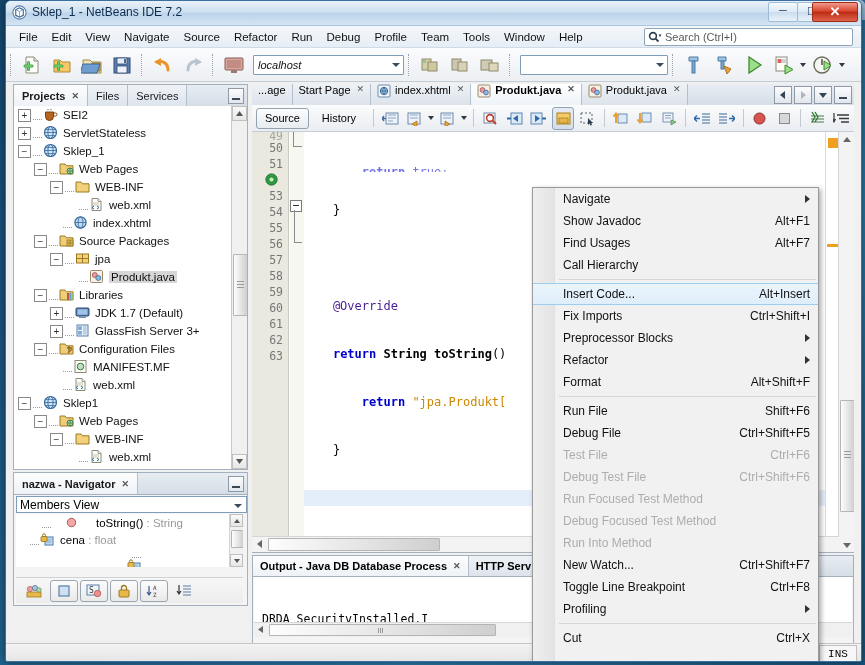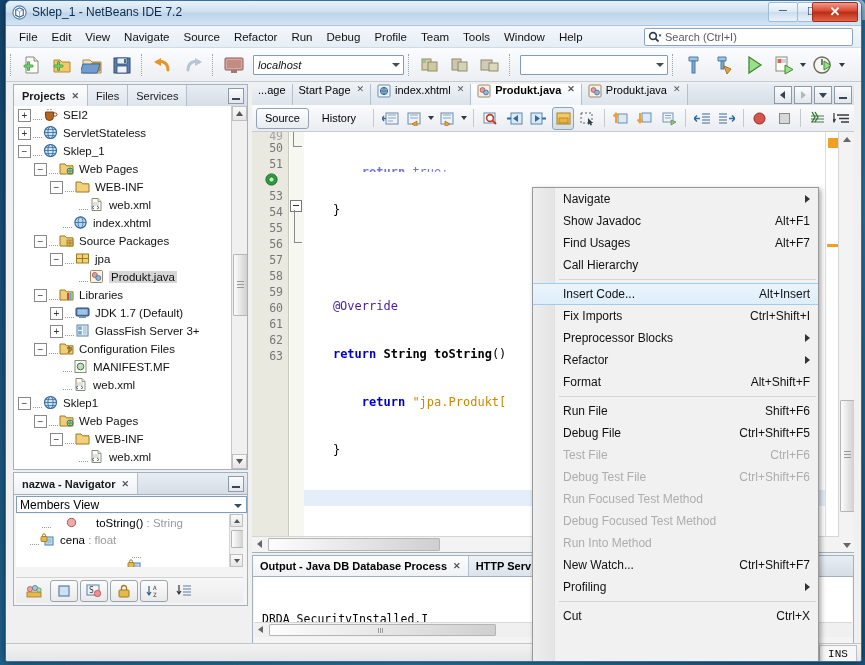--- a/index.html
+++ b/index.html
@@ -1279,20 +1279,24 @@
           <span>Debug Focused Test Method</span>
         </div>
         <div class="mi disabled">
           <span>Run Into Method</span>
         </div>
         <div class="mi">
           <span>New Watch...</span>
           <span class="acc">Ctrl+Shift+F7</span>
         </div>
         <div class="mi">
+          <span>Toggle Line Breakpoint</span>
+          <span class="acc">Ctrl+F8</span>
+        </div>
+        <div class="mi">
           <span>Profiling</span>
           <span class="submenu-arrow"></span>
         </div>
         <div class="msep"></div>
         <div class="mi">
           <span>Cut</span>
           <span class="acc">Ctrl+X</span>
         </div>
       </div>
   </div>

